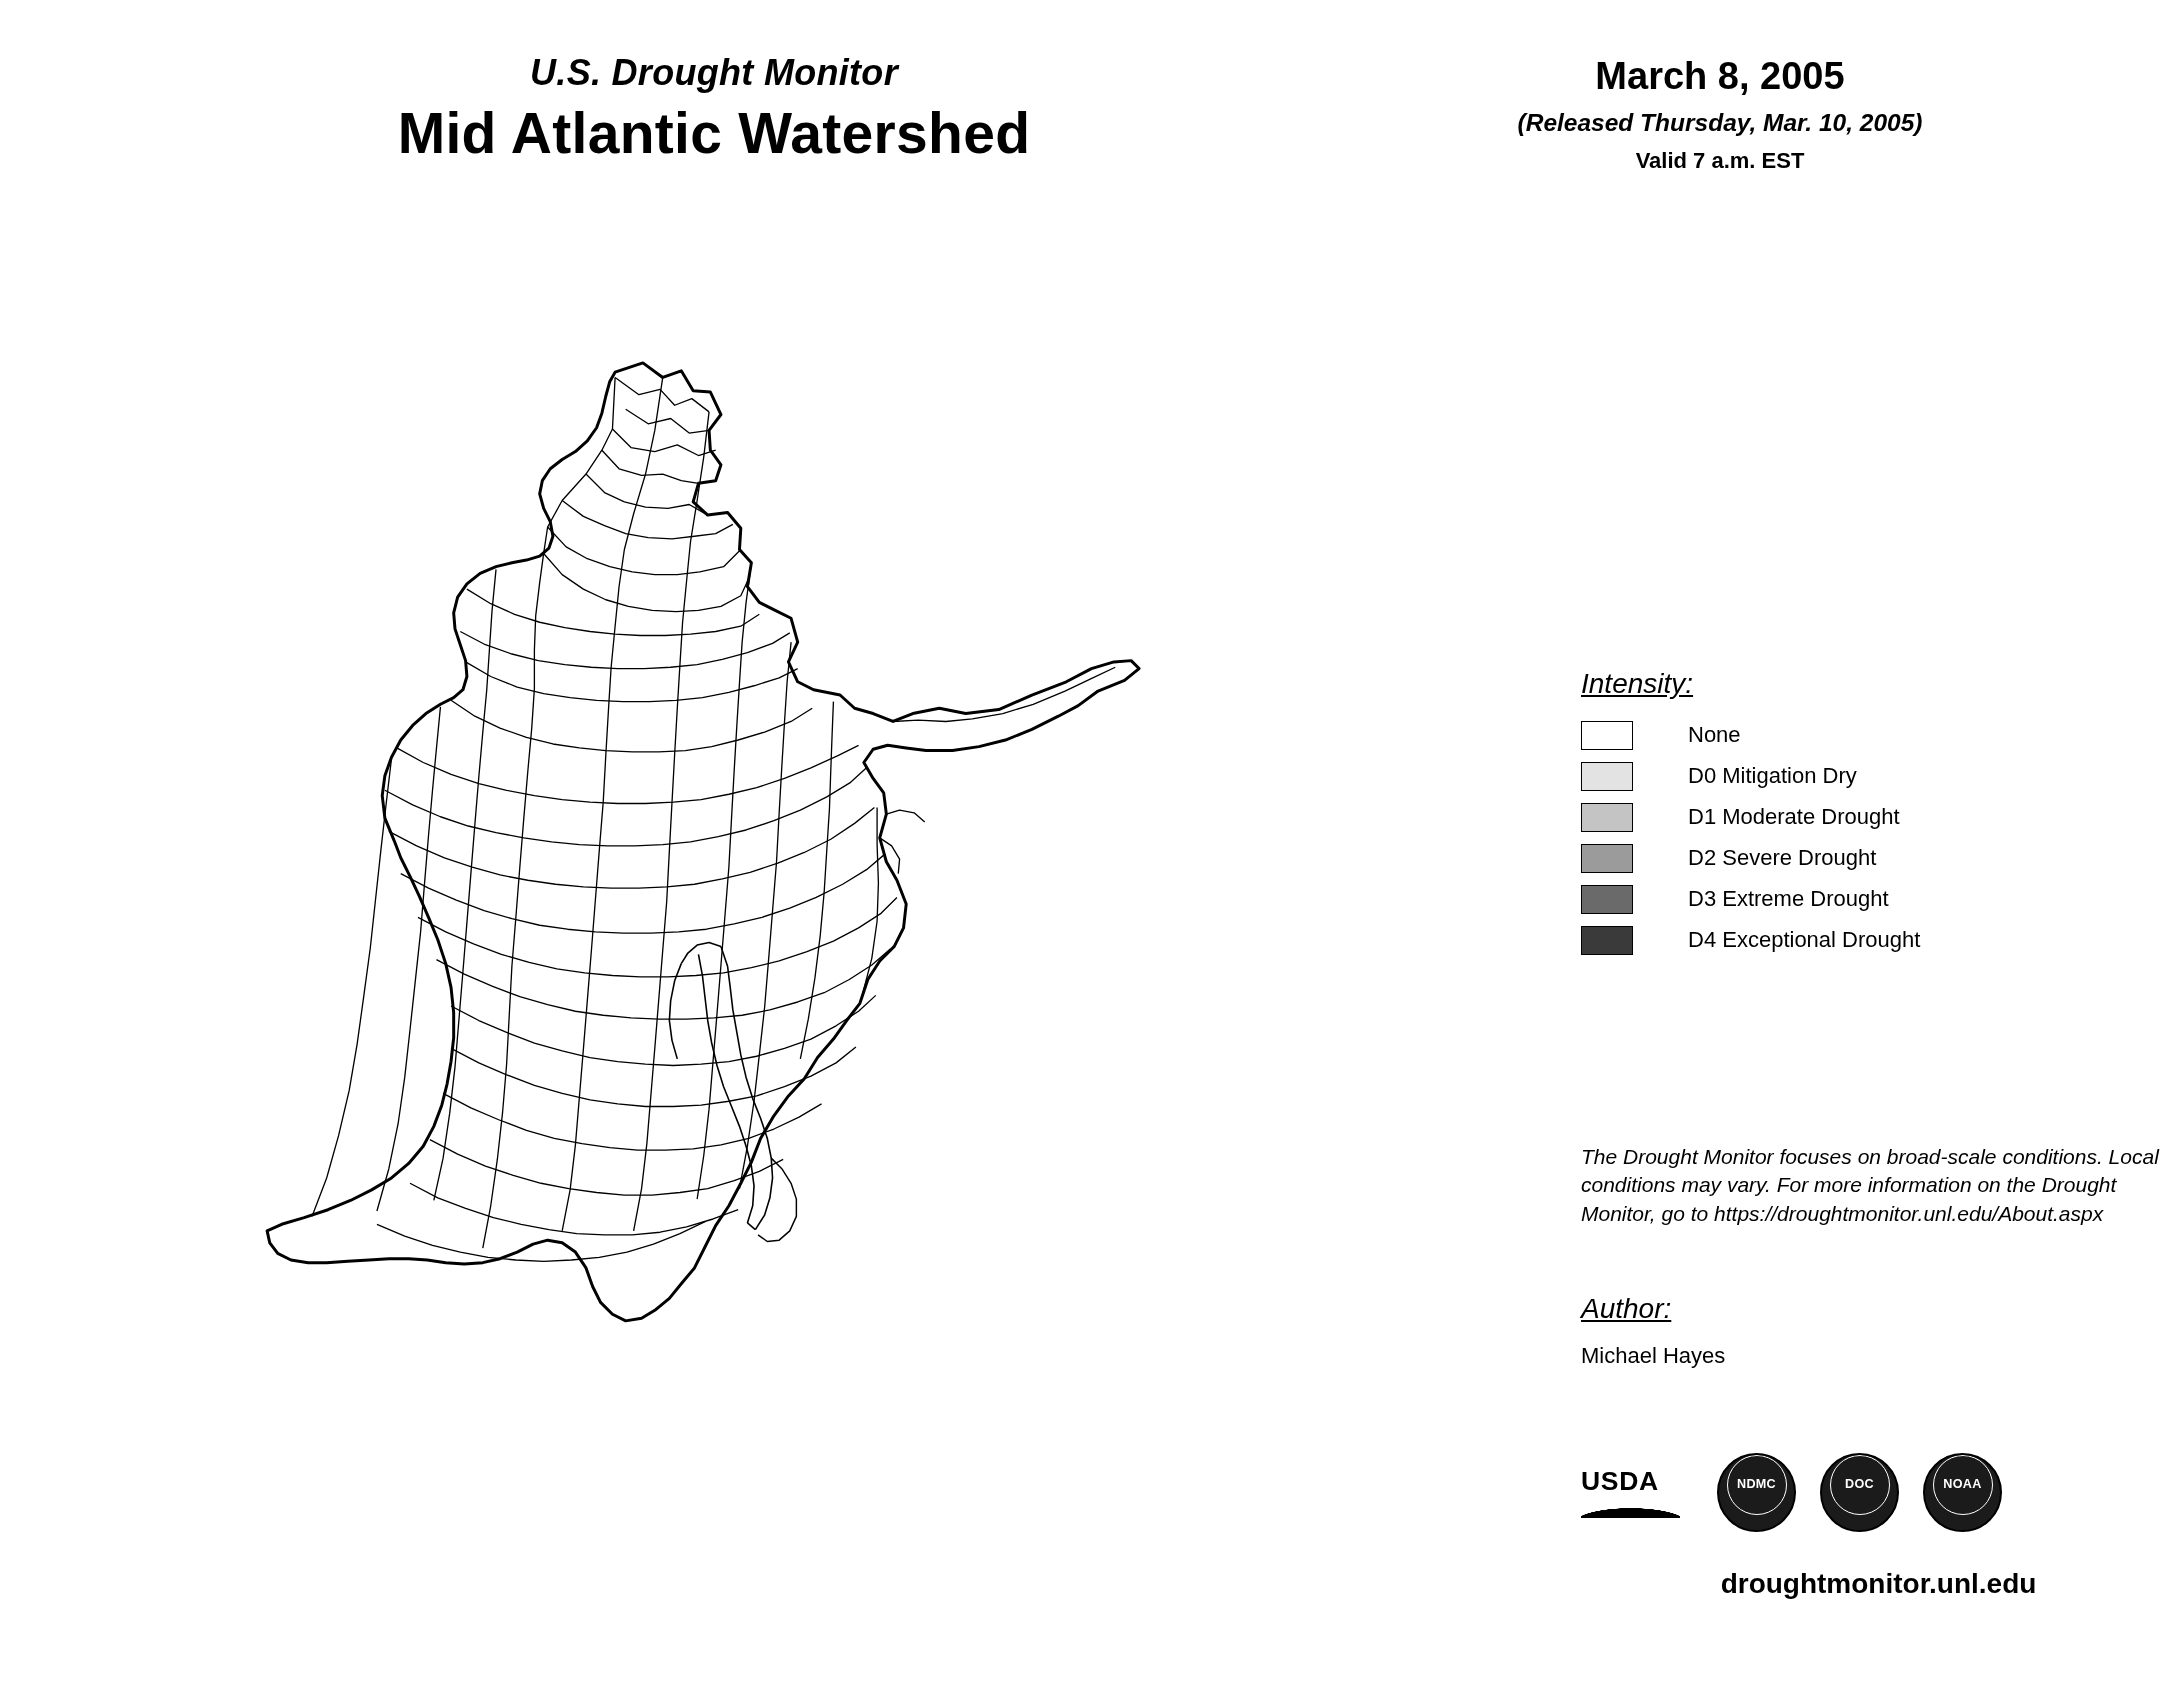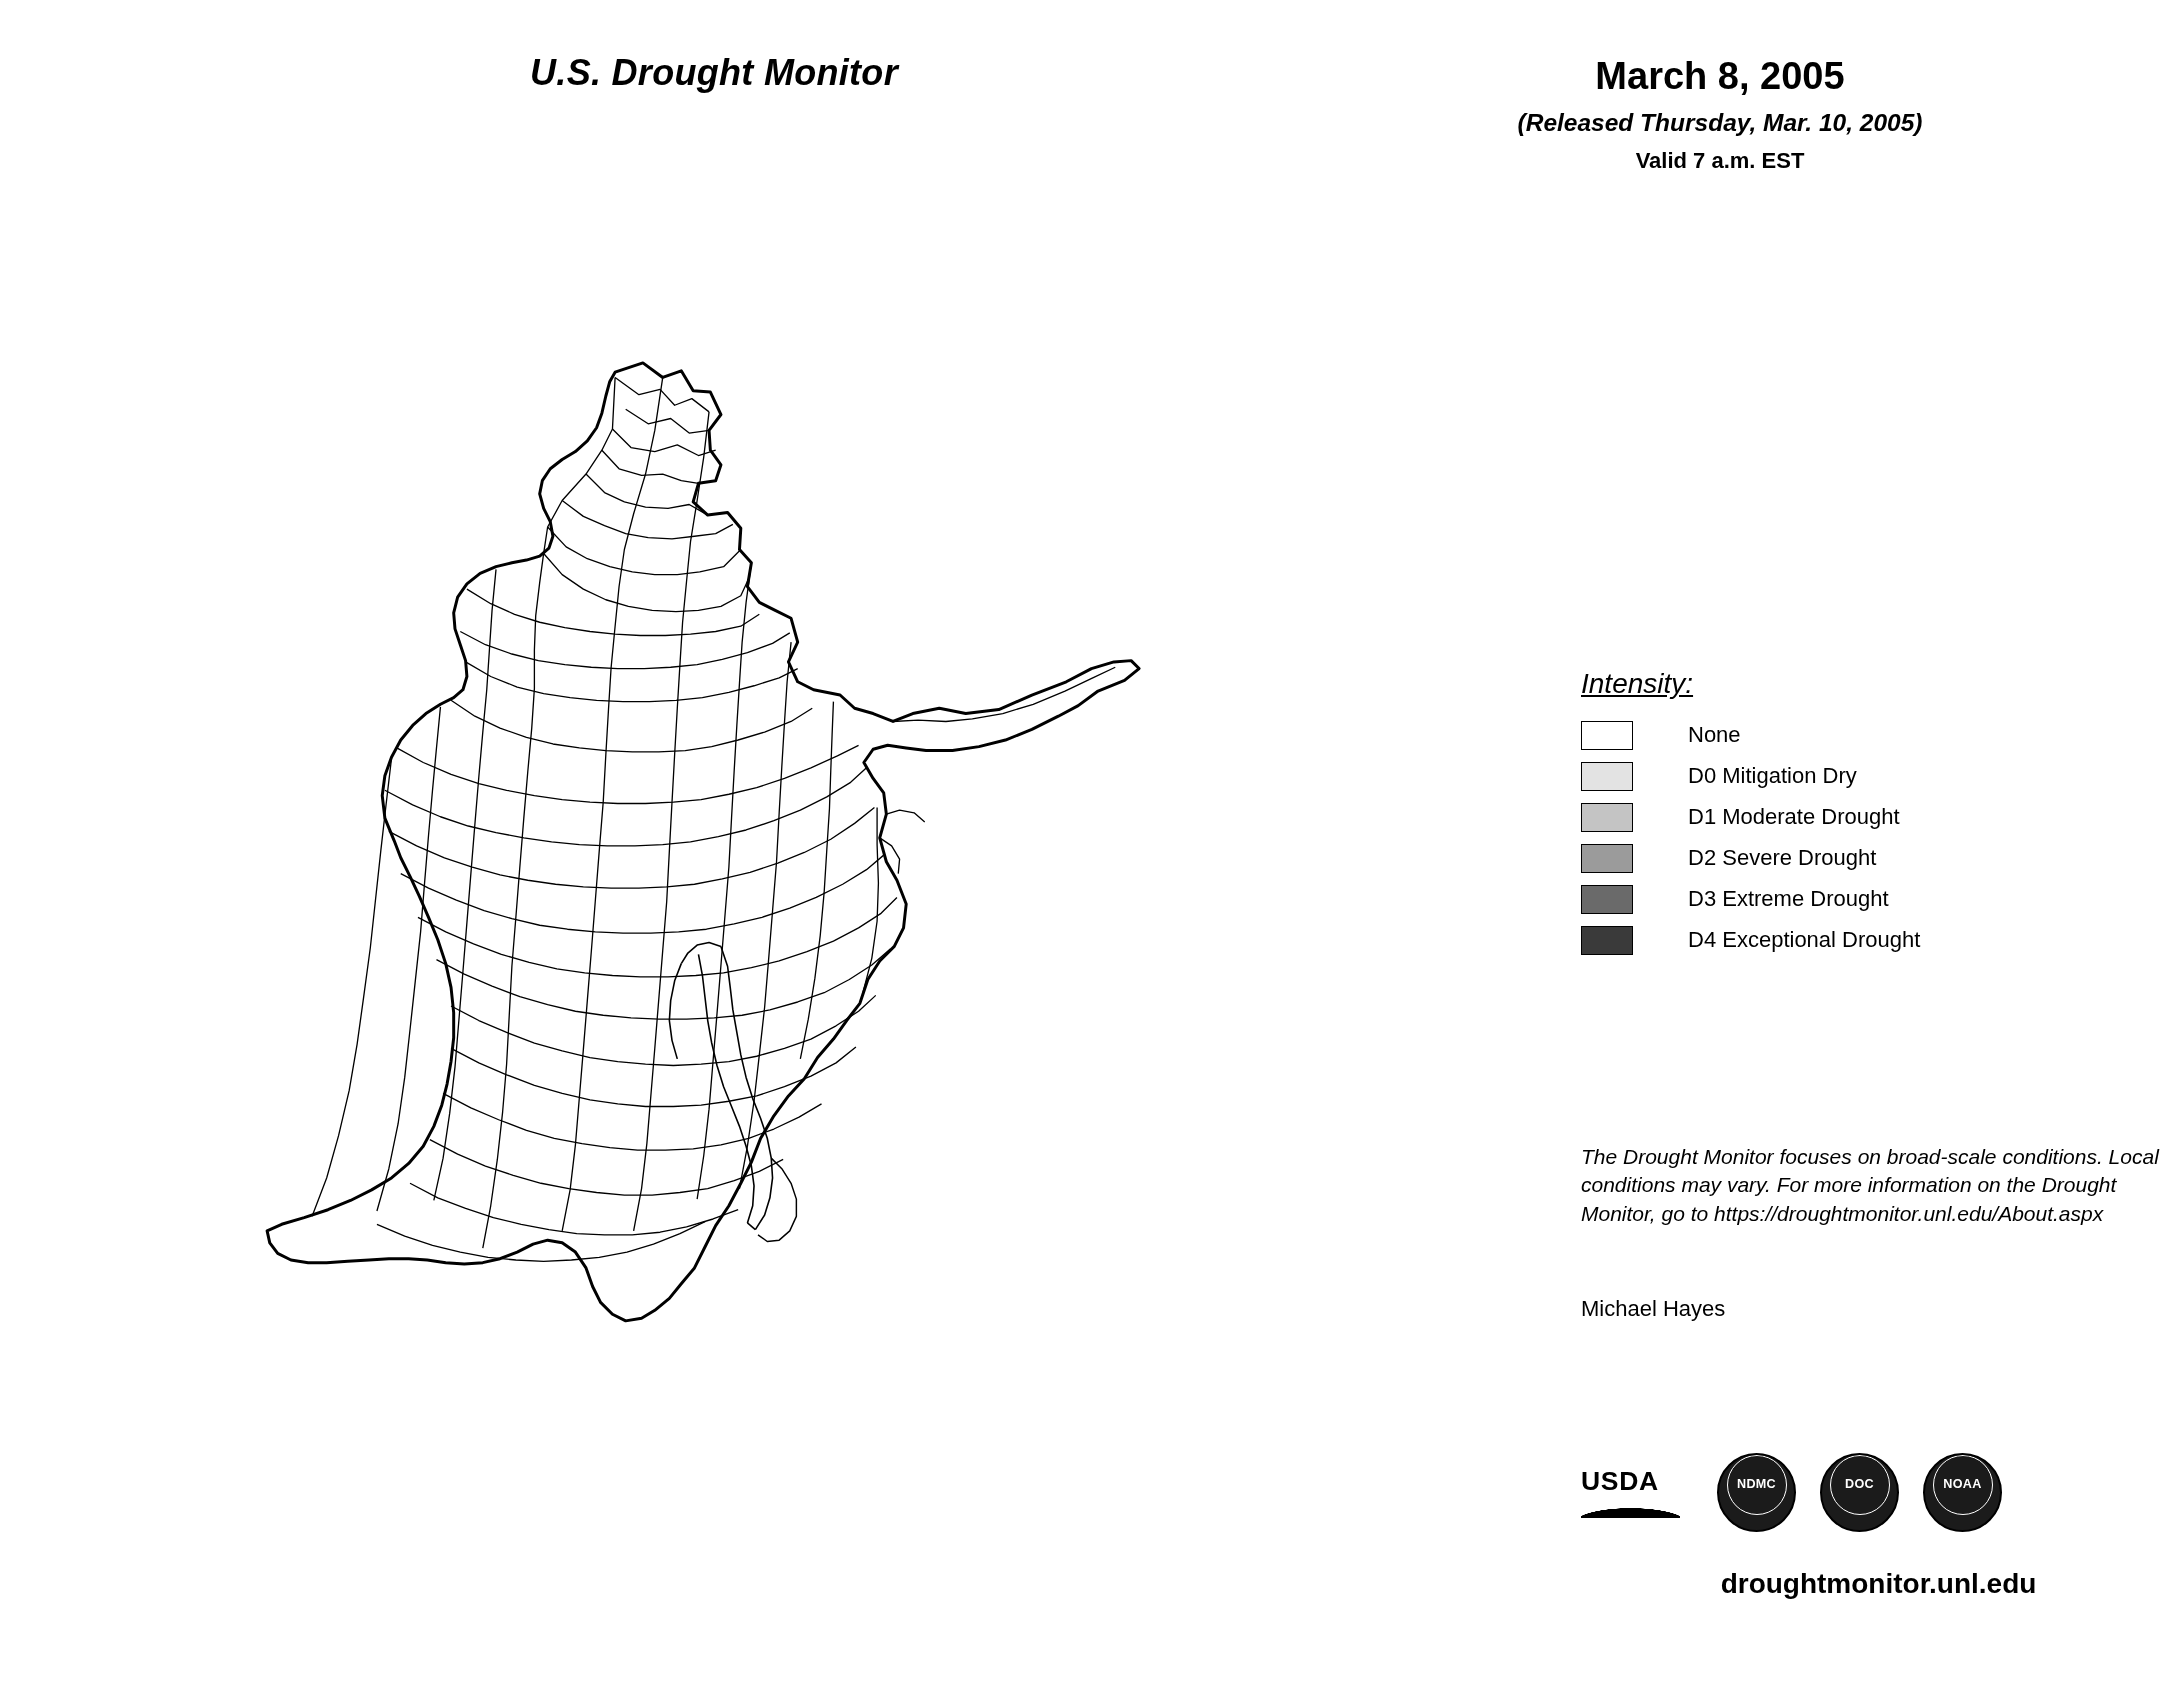--- a/index.html
+++ b/index.html
@@ -213,20 +213,21 @@
     text-align: center;
     font-size: 28px;
     font-weight: bold;
   }
 </style>
 </head>
 <body>
 
 <div id="header-title-block">
   <div id="title-line1">U.S. Drought Monitor</div>
+  <div id="title-line2">Mid Atlantic Watershed</div>
 </div>
 
 <div id="header-date-block">
   <div id="date-main">March 8, 2005</div>
   <div id="date-released">(Released Thursday, Mar. 10, 2005)</div>
   <div id="date-valid">Valid 7 a.m. EST</div>
 </div>
 
 <div id="map-area">
   <svg viewBox="0 0 1700 1900" xmlns="http://www.w3.org/2000/svg">
@@ -359,20 +360,21 @@
   </div>
   <div class="legend-row">
     <span class="legend-swatch" style="background:#3a3a3a"></span>
     <span class="legend-label">D4 Exceptional Drought</span>
   </div>
 </div>
 
 <div id="disclaimer">The Drought Monitor focuses on broad-scale conditions. Local conditions may vary. For more information on the Drought Monitor, go to https://droughtmonitor.unl.edu/About.aspx</div>
 
 <div id="author-block">
+  <div id="author-heading">Author:</div>
   <div class="author-line">Michael Hayes</div>
 </div>
 
 <div id="logo-strip">
   <div class="logo logo-usda">
     <span class="usda-text">USDA</span>
     <span class="usda-swoosh"></span>
   </div>
   <div class="logo logo-seal">
     <span class="seal-inner">NDMC</span>

